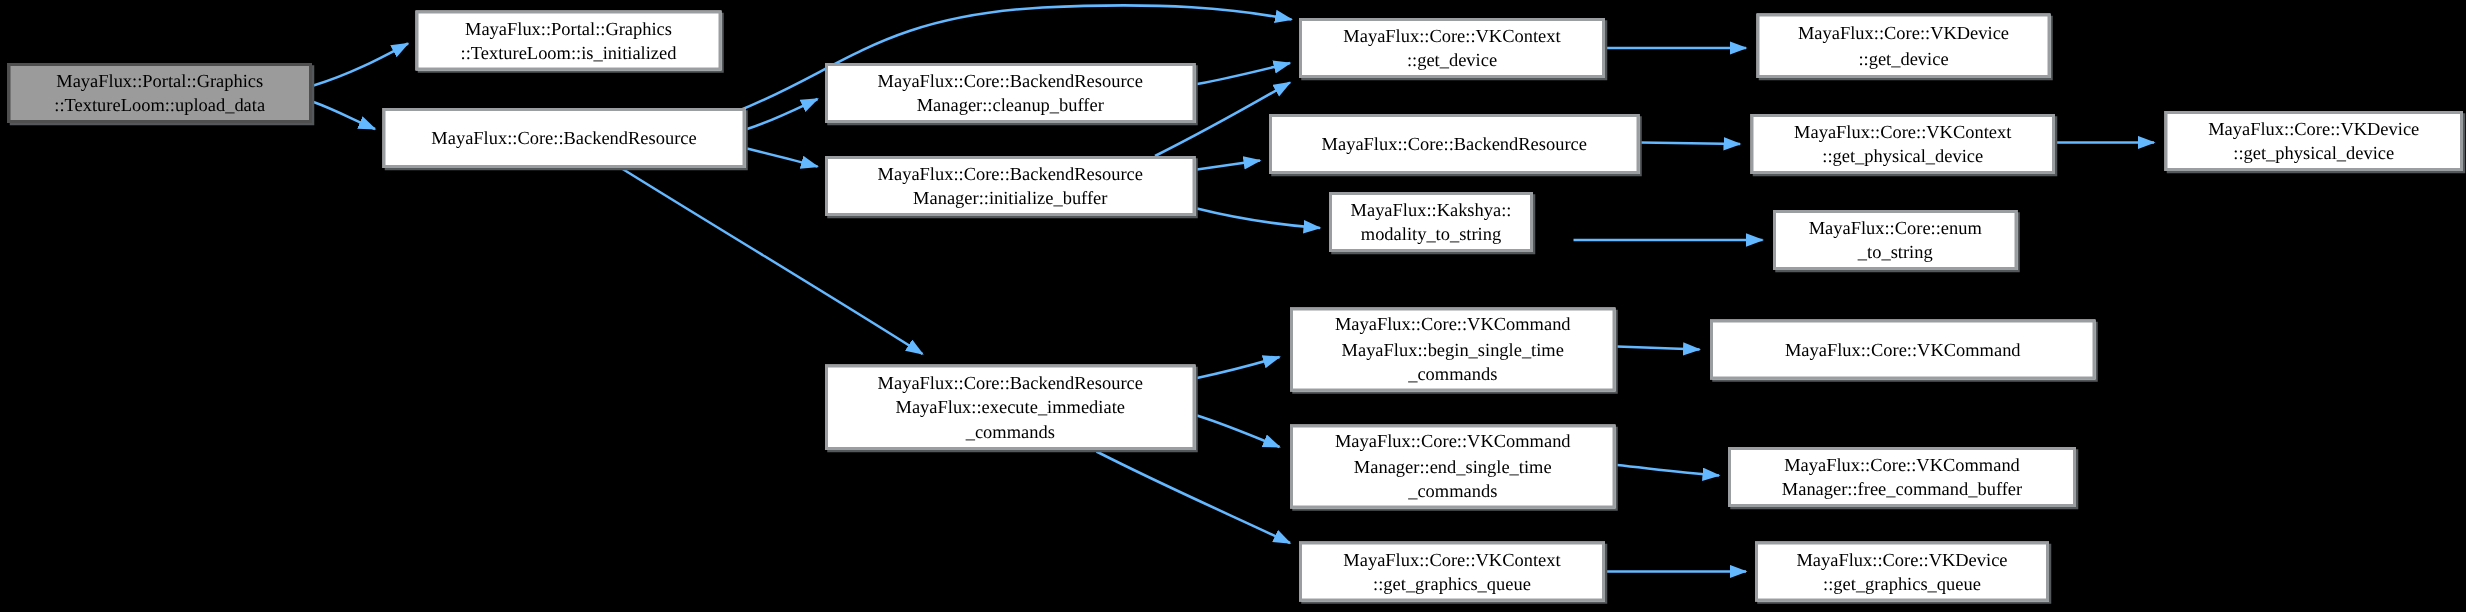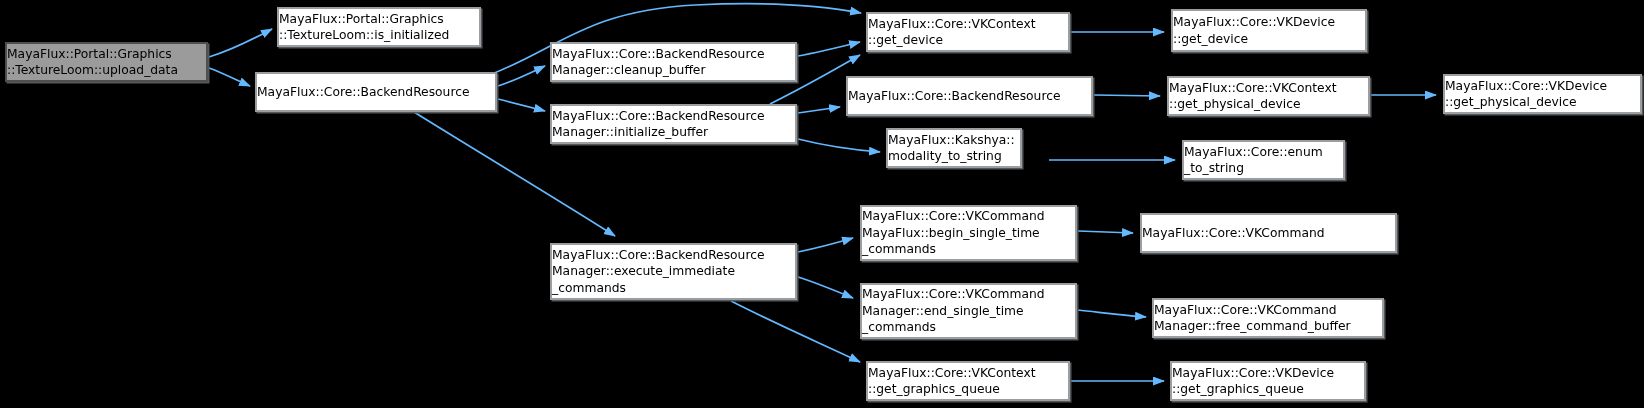--- a/index.html
+++ b/index.html
@@ -30,25 +30,26 @@
     position: absolute;
     box-sizing: border-box;
     background: var(--nodefill, #fff);
     border: 2px solid var(--nodeborder, #9a9ea1);
     box-shadow: 1.5px 1.5px 0 #54585a;
     color: var(--text, #000);
     font-size: 12.3px;
     line-height: 16.5px;
     display: flex;
     flex-direction: column;
-    align-items: flex-start;
+    align-items: center;
     justify-content: center;
     text-align: center;
     white-space: nowrap;
     cursor: pointer;
+    font-family: Liberation Serif, serif;
   }
   .node span { display: block; }
   .node.hl {
     background: var(--hlfill, #9b9b9b);
     border-color: var(--hlborder, #4f4f4f);
     cursor: default;
   }
 </style>
 </head>
 <body>
@@ -95,21 +96,21 @@
     <div class="node" style="left: 550px; top: 42px; width: 247px; height: 40px;">
       <span>MayaFlux::Core::BackendResource</span>
       <span>Manager::cleanup_buffer</span>
     </div>
     <div class="node" style="left: 550px; top: 104px; width: 247px; height: 40px;">
       <span>MayaFlux::Core::BackendResource</span>
       <span>Manager::initialize_buffer</span>
     </div>
     <div class="node" style="left: 550px; top: 243px; width: 247px; height: 57px;">
       <span>MayaFlux::Core::BackendResource</span>
-      <span>Manager::execute_immediate</span>
+      <span>MayaFlux::execute_immediate</span>
       <span>_commands</span>
     </div>
     <div class="node" style="left: 866px; top: 12px; width: 204px; height: 40px;">
       <span>MayaFlux::Core::VKContext</span>
       <span>::get_device</span>
     </div>
     <div class="node" style="left: 846px; top: 76px; width: 247px; height: 40px;">
       <span>MayaFlux::Core::BackendResource</span>
     </div>
     <div class="node" style="left: 886px; top: 128px; width: 136px; height: 40px;">

